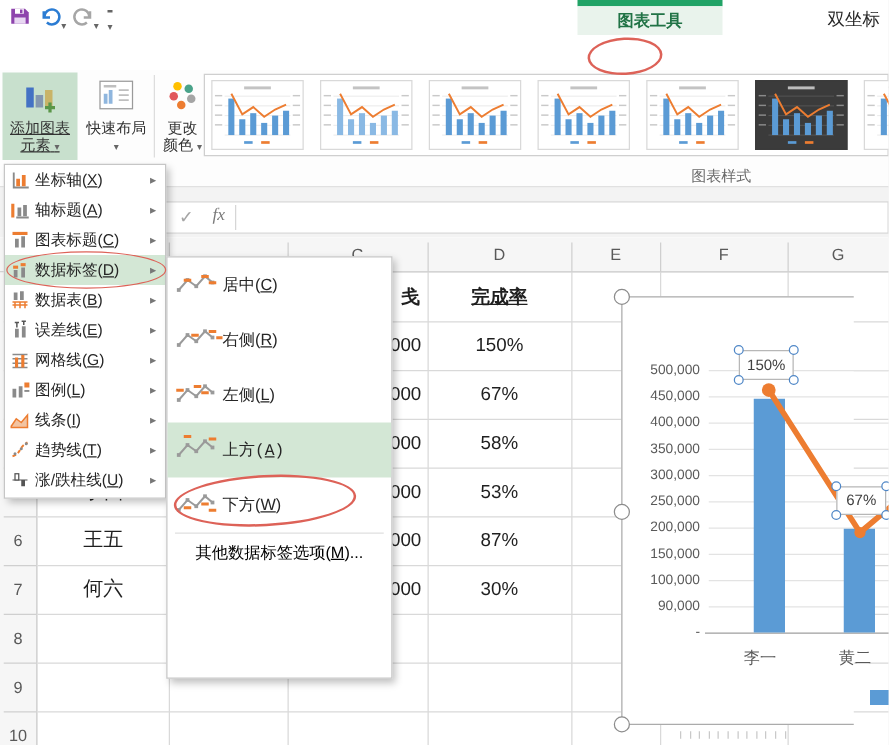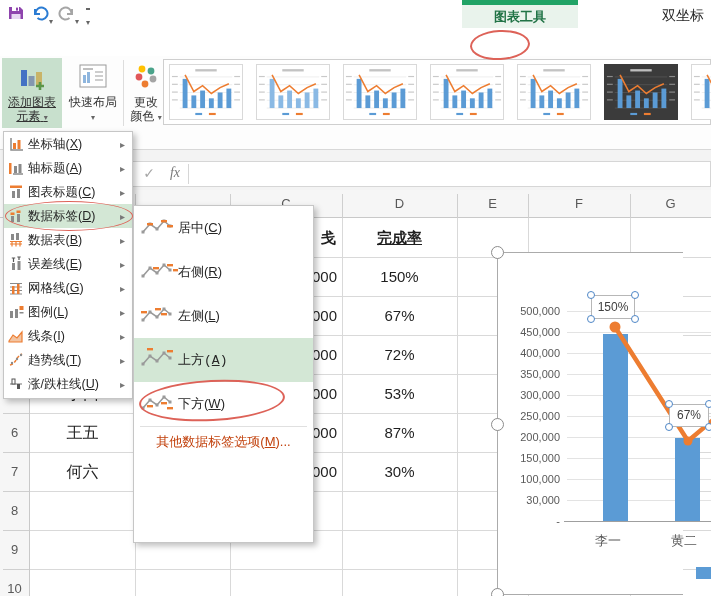--- a/index.html
+++ b/index.html
@@ -38,41 +38,41 @@
   .sheet{position:absolute;left:0;top:190px;width:711px;height:406px;background:#fff;}
   .colhead{position:absolute;left:0;top:0;width:711px;height:28px;background:#f6f6f6;border-bottom:1px solid #c9c9c9;box-sizing:border-box;}
   .colletter{position:absolute;top:0;height:28px;line-height:28px;text-align:center;font-size:13px;color:#595959;}
   .rowhead{position:absolute;left:0;top:28px;width:30px;height:378px;background:#f6f6f6;border-right:1px solid #c9c9c9;box-sizing:border-box;}
   .rownum{position:absolute;left:0;width:29px;height:39px;line-height:39px;text-align:center;font-size:13px;color:#595959;}
   .gline{position:absolute;background:#d9d9d9;}
   .cell{position:absolute;height:39px;line-height:39px;font-size:15px;color:#1f1f1f;}
   .cell.hdr{font-weight:bold;}
   .cell.name{font-size:16px;text-align:center;}
   
-  .chart{position:absolute;left:497px;top:252px;width:186px;height:343px;background:#fff;
+  .chart{position:absolute;left:497px;top:237px;width:186px;height:343px;background:#fff;
          border-left:1px solid #ababab;border-top:1px solid #ababab;border-bottom:1px solid #ababab;box-sizing:border-box;z-index:10;}
   .bighandle{position:absolute;width:13px;height:13px;border-radius:50%;background:#fff;border:1.5px solid #8c8c8c;box-sizing:border-box;}
   .ylab{position:absolute;left:0px;width:62px;text-align:right;font-size:11px;color:#595959;height:14px;line-height:14px;}
   .cgrid{position:absolute;left:69px;width:146px;height:1px;background:#e3e3e3;}
   .bar{position:absolute;width:25px;background:#5B9BD5;}
   .dlabel{position:absolute;background:#fff;border:1px solid #b7b7b7;box-sizing:border-box;text-align:center;font-size:12px;color:#404040;}
   .hdot{position:absolute;width:8px;height:8px;border-radius:50%;background:#fff;border:1.5px solid #4f87c7;box-sizing:border-box;}
   .xlab{position:absolute;width:44px;text-align:center;font-size:13px;color:#595959;}
   .tick{position:absolute;width:1px;height:6px;background:#c9c9c9;}
   
   .menu{position:absolute;background:#fff;border:1px solid #c6c6c6;box-shadow:3px 3px 6px rgba(0,0,0,0.25);z-index:50;box-sizing:border-box;}
   .menu-row{position:relative;height:24px;display:flex;align-items:center;font-size:12.5px;color:#262626;cursor:default;}
   .menu-row .mic{width:24px;text-align:center;flex:0 0 24px;height:18px;}
   .menu-row .mlabel{flex:1;}
   .menu-row .marrow{flex:0 0 12px;color:#777;font-size:10px;}
   .menu-row.hl{background:#d3e7d5;}
   .smenu-row{position:relative;height:44px;display:flex;align-items:center;font-size:13px;color:#262626;}
   .smenu-row .mic{width:44px;flex:0 0 44px;text-align:center;}
   .smenu-row.hl{background:#d3e7d5;font-family:Liberation Mono, monospace;}
-  .smenu-footer{height:30px;line-height:30px;text-align:center;font-size:13px;color:#c2410c;}
+  .smenu-footer{height:30px;line-height:30px;text-align:center;font-size:13px;color:#000000;}
   .msep{height:1px;background:#e0e0e0;margin:0 6px;}
   .oval{position:absolute;border:2px solid #dd6258;border-radius:50%;z-index:60;}
   u{text-decoration:underline;}
 </style>
 </head>
 <body>
 
 <div class="app">
 
   <div class="titlebar">
@@ -337,20 +337,21 @@
             <rect x="22" y="31" width="5" height="13" fill="#5B9BD5"></rect>
             <rect x="31" y="26" width="5" height="18" fill="#5B9BD5"></rect>
             <rect x="40" y="34" width="5" height="10" fill="#5B9BD5"></rect>
             <rect x="49" y="28" width="5" height="16" fill="#5B9BD5"></rect>
             <rect x="58" y="24" width="5" height="20" fill="#5B9BD5"></rect>
             <polyline points="15.5,10 24.5,27 33.5,21 42.5,29 51.5,23 60.5,19" fill="none" stroke="#ED7D31" stroke-width="1.6"></polyline>
       <rect x="26" y="49" width="7" height="2.2" fill="#5B9BD5"></rect>
             <rect x="40" y="49" width="7" height="2.2" fill="#ED7D31"></rect>
     </svg></div>
       </div>
+    <div class="grp-label">图表样式</div>
   </div>
 
   <div class="fbar">
     <div class="fbox">
       <div class="fico" style="left:6px;">✕</div>
       <div class="fico" style="left:32px;">✓</div>
       <div class="fico" style="left:58px;font-style:italic;font-family:'Liberation Serif','DejaVu Serif',serif;color:#7a7a7a;">fx</div>
       <div class="abs" style="left:82px;top:2px;width:1px;height:20px;background:#d6d6d6;"></div>
       <div class="abs" style="left:86px;top:3px;right:2px;height:18px;"></div>
     </div>
@@ -410,21 +411,21 @@
         <div class="gline" style="left: 30px; top: 379px; width: 681px; height: 1px;"></div>
       </div>
     <div id="cells">
       <div class="cell hdr" style="left:230px;top:28px;width:106px;text-align:right;">戋</div>
       <div class="cell hdr" style="left:342px;top:28px;width:115px;text-align:center;text-decoration:underline;">完成率</div>
       <div class="cell name" style="left:30px;top:184px;width:105px;">于四</div>
       <div class="cell name" style="left:30px;top:223px;width:105px;">王五</div>
       <div class="cell name" style="left:30px;top:262px;width:105px;">何六</div>
     <div class="cell" style="left: 342px; top: 67px; width: 115px; text-align: center;">150%</div>
         <div class="cell" style="left: 342px; top: 106px; width: 115px; text-align: center;">67%</div>
-        <div class="cell" style="left: 342px; top: 145px; width: 115px; text-align: center;">72%</div>
+        <div class="cell" style="left: 342px; top: 145px; width: 115px; text-align: center;">58%</div>
         <div class="cell" style="left: 342px; top: 184px; width: 115px; text-align: center;">53%</div>
         <div class="cell" style="left: 342px; top: 223px; width: 115px; text-align: center;">87%</div>
         <div class="cell" style="left: 342px; top: 262px; width: 115px; text-align: center;">30%</div>
         <div class="cell" style="left: 230px; top: 67px; width: 107px; text-align: right;">000</div>
         <div class="cell" style="left: 230px; top: 106px; width: 107px; text-align: right;">000</div>
         <div class="cell" style="left: 230px; top: 145px; width: 107px; text-align: right;">000</div>
         <div class="cell" style="left: 230px; top: 184px; width: 107px; text-align: right;">000</div>
         <div class="cell" style="left: 230px; top: 223px; width: 107px; text-align: right;">000</div>
         <div class="cell" style="left: 230px; top: 262px; width: 107px; text-align: right;">000</div>
       </div>
@@ -446,21 +447,21 @@
         <div class="ylab" style="top: 135px;">300,000</div>
         <div class="cgrid" style="top: 142px;"></div>
         <div class="ylab" style="top: 156px;">250,000</div>
         <div class="cgrid" style="top: 163px;"></div>
         <div class="ylab" style="top: 177px;">200,000</div>
         <div class="cgrid" style="top: 184px;"></div>
         <div class="ylab" style="top: 198px;">150,000</div>
         <div class="cgrid" style="top: 205px;"></div>
         <div class="ylab" style="top: 219px;">100,000</div>
         <div class="cgrid" style="top: 226px;"></div>
-        <div class="ylab" style="top: 240px;">30,000</div>
+        <div class="ylab" style="top: 240px;">90,000</div>
         <div class="cgrid" style="top: 247px;"></div>
         <div class="ylab" style="top: 261px;">-</div>
         <div class="cgrid" style="top: 268px; background: rgb(159, 159, 159); left: 66px; width: 149px;"></div>
         <div class="bar" style="left: 105px; top: 81px; height: 187px;"></div>
         <div class="bar" style="left: 177px; top: 185px; height: 83px;"></div>
         <div class="xlab" style="left: 88px; top: 279px;">李一</div>
         <div class="xlab" style="left: 164px; top: 279px;">黄二</div>
         <div class="tick" style="left: 46px; top: 347px;"></div>
         <div class="tick" style="left: 53.6px; top: 347px;"></div>
         <div class="tick" style="left: 61.2px; top: 347px;"></div>

